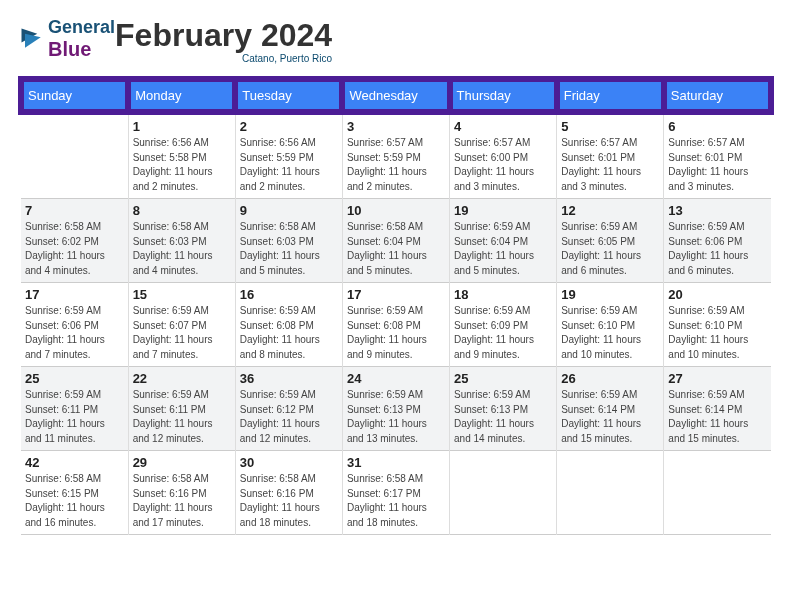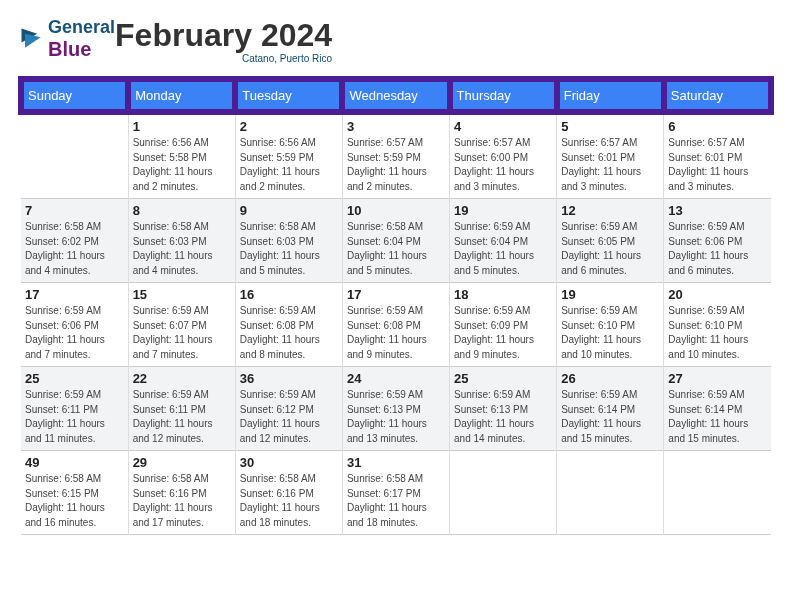--- a/index.html
+++ b/index.html
@@ -234,21 +234,21 @@
             <span class="day-num">26</span>
             <div class="day-info">Sunrise: 6:59 AM<br>Sunset: 6:14 PM<br>Daylight: 11 hours<br>and 15 minutes.</div>
           </td>
           <td>
             <span class="day-num">27</span>
             <div class="day-info">Sunrise: 6:59 AM<br>Sunset: 6:14 PM<br>Daylight: 11 hours<br>and 15 minutes.</div>
           </td>
         </tr>
         <tr>
           <td>
-            <span class="day-num">49</span>
+            <span class="day-num">42</span>
             <div class="day-info">Sunrise: 6:58 AM<br>Sunset: 6:15 PM<br>Daylight: 11 hours<br>and 16 minutes.</div>
           </td>
           <td>
             <span class="day-num">29</span>
             <div class="day-info">Sunrise: 6:58 AM<br>Sunset: 6:16 PM<br>Daylight: 11 hours<br>and 17 minutes.</div>
           </td>
           <td>
             <span class="day-num">30</span>
             <div class="day-info">Sunrise: 6:58 AM<br>Sunset: 6:16 PM<br>Daylight: 11 hours<br>and 18 minutes.</div>
           </td>

